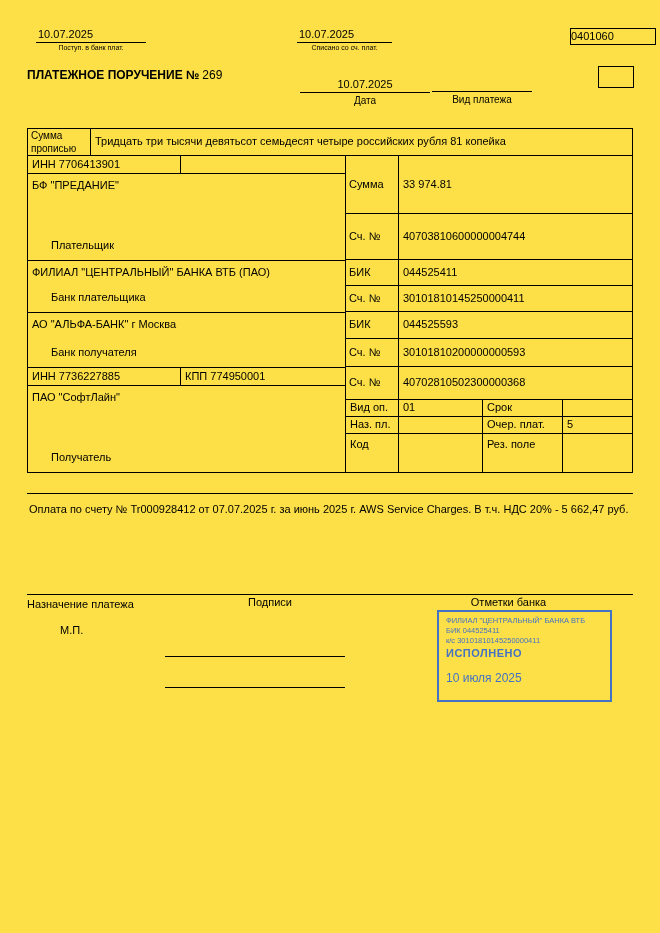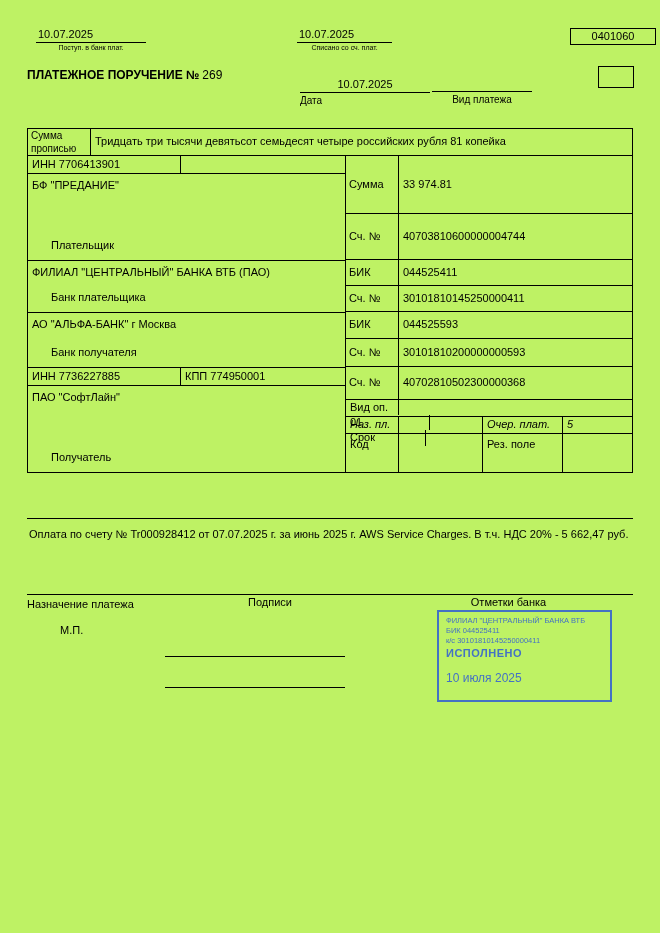--- a/index.html
+++ b/index.html
@@ -1,18 +1,18 @@
 <!DOCTYPE html>
 <html style="--stamp-color: #4472C4;"><head>
 <meta charset="utf-8">
 <style>
   * { margin:0; padding:0; box-sizing:border-box; }
   html,body { background:#ffffff; }
   .page {
-    position:relative; width:660px; height:933px; background:#bef264;
+    position:relative; width:660px; height:933px; background:#fde047;
     font-family:"Liberation Sans", sans-serif; font-size:11px; color:#000;
     line-height:1.2; overflow:hidden;
   }
   .abs { position:absolute; }
   .u { border-bottom:1px solid #000; }
   .small-cap { font-size:7px; text-align:center; padding-top:1px; }
 
   
   .aw-row { display:flex; border:1px solid #000; }
   .aw-label { width:63px; border-right:1px solid #000; font-size:10px; line-height:1.25; padding:1px 3px; }
@@ -64,30 +64,30 @@
 <div class="page">
 
   <div class="abs" style="left:36px; top:28px; width:110px;">
     <div class="u" style="padding:0 2px 1px 2px;">10.07.2025</div>
     <div class="small-cap">Поступ. в банк плат.</div>
   </div>
   <div class="abs" style="left:297px; top:28px; width:95px;">
     <div class="u" style="padding:0 2px 1px 2px;">10.07.2025</div>
     <div class="small-cap">Списано со сч. плат.</div>
   </div>
-  <div class="abs" style="left:570px; top:28px; width:86px; height:17px; border:1px solid #000; text-align:center; line-height:15px;">
+  <div class="abs" style="left:570px; top:28px; width:86px; height:17px; border:1px solid #000; text-align:left; line-height:15px;">
     <span>0401060</span>
   </div>
 
   <div class="abs doc-title" style="left:27px; top:68px;">
     <span>ПЛАТЕЖНОЕ ПОРУЧЕНИЕ №</span><span class="num">269</span>
   </div>
   <div class="abs" style="left:300px; top:78px; width:130px;">
     <div class="u" style="text-align:center; padding-bottom:1px;">10.07.2025</div>
-    <div style="text-align:left; font-size:10px; padding-top:2px;">Дата</div>
+    <div style="text-align:center; font-size:10px; padding-top:2px;">Дата</div>
   </div>
   <div class="abs" style="left:432px; top:78px; width:100px;">
     <div class="u" style="height:14px;"></div>
     <div style="text-align:center; font-size:10px; padding-top:2px;">Вид платежа</div>
   </div>
   <div class="abs" style="left:598px; top:66px; width:36px; height:22px; border:1px solid #000;"></div>
 
   <div class="abs aw-row" style="left:27px; top:128px; width:606px; height:28px;">
     <div class="aw-label">
       <div>Сумма</div>
@@ -146,42 +146,42 @@
         <div class="rvalue">044525593</div>
       </div>
       <div class="rrow" style="height:28px;">
         <div class="rlabel">Сч. №</div>
         <div class="rvalue">30101810200000000593</div>
       </div>
       <div class="rrow" style="height:33px;">
         <div class="rlabel">Сч. №</div>
         <div class="rvalue">40702810502300000368</div>
       </div>
-      <div class="rrow four" style="height:17px;flex-direction:column;">
+      <div class="rrow four" style="height:17px;">
         <div class="f1">Вид оп.</div>
         <div class="f2">01</div>
         <div class="f3">Срок</div>
         <div class="f4"></div>
       </div>
-      <div class="rrow four" style="height:17px;font-style:italic;">
+      <div class="rrow four" style="height:17px;">
         <div class="f1">Наз. пл.</div>
         <div class="f2"></div>
         <div class="f3">Очер. плат.</div>
         <div class="f4">5</div>
       </div>
       <div class="rrow four last top4">
         <div class="f1">Код</div>
         <div class="f2"></div>
         <div class="f3">Рез. поле</div>
         <div class="f4"></div>
       </div>
     </div>
   </div>
 
-  <div class="abs purpose-block" style="left:27px; top:518px; width:606px;">
+  <div class="abs purpose-block" style="left:27px; top:493px; width:606px;">
     <span>Оплата по счету № Tr000928412 от 07.07.2025 г. за июнь 2025 г. AWS Service Charges.  В т.ч. НДС 20% - 5 662,47 руб.</span>
   </div>
   <div class="abs purpose-capline" style="left:27px; top:594px; width:606px;">
     <span>Назначение платежа</span>
   </div>
 
   <div class="abs" style="left:175px; top:596px; width:190px; text-align:center;">Подписи</div>
   <div class="abs" style="left:421px; top:596px; width:175px; text-align:center;">Отметки банка</div>
 
   <div class="abs" style="left:60px; top:624px;">М.П.</div>

